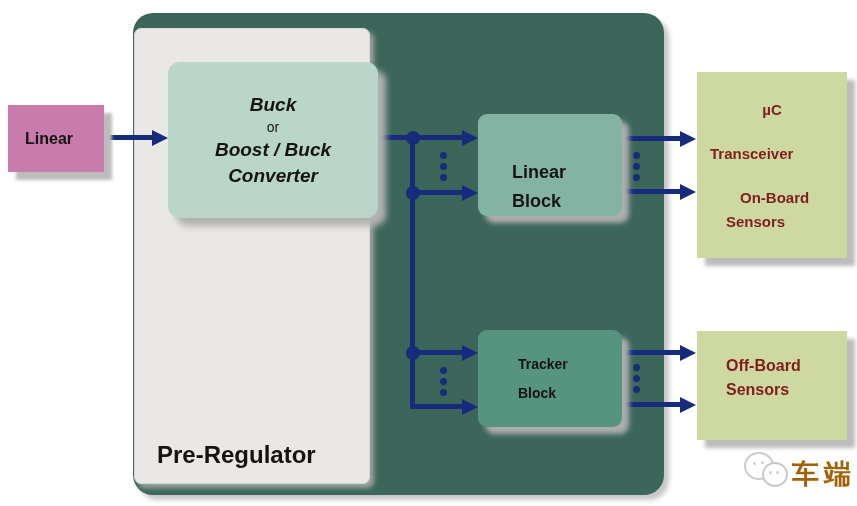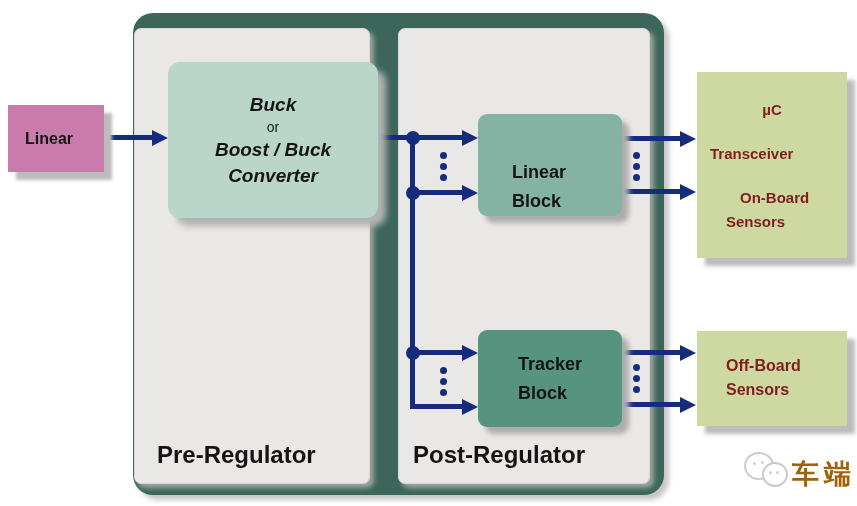--- a/index.html
+++ b/index.html
@@ -45,30 +45,30 @@
   .buck .or{font-size:14px;line-height:19px;font-weight:normal;}
 
   .linear{left:478px;top:114px;width:144px;height:102px;background:var(--teal-md);
     border-radius:9px;box-shadow:7px 7px 5px #adadad;
     display:flex;flex-direction:column;justify-content:flex-end;padding-left:34px;box-sizing:border-box;}
   .linear .l{font-size:18px;line-height:29px;}
 
   .tracker{left:478px;top:330px;width:144px;height:97px;background:var(--teal-dk);
     border-radius:9px;box-shadow:7px 7px 5px #adadad;
     display:flex;flex-direction:column;justify-content:center;padding-left:40px;box-sizing:border-box;}
-  .tracker .l{font-size:18px;line-height:29px;}
+  .tracker .l{font-size:14px;line-height:29px;}
 
   .outbox{background:var(--yellowgreen);box-shadow:8px 8px 4px #bcbcbc;color:#7f1d1d;}
   .onboard{left:697px;top:72px;width:150px;height:186px;}
   .onboard .l{position:absolute;font-size:15px;line-height:18px;font-weight:bold;}
   .onboard .l1{top:29px;left:0;width:100%;text-align:center;}
   .onboard .l2{top:73px;left:13px;}
   .onboard .l3{top:117px;left:43px;}
   .onboard .l4{top:141px;left:29px;}
-  .offboard{left:697px;top:331px;width:150px;height:95px;text-align:right;}
+  .offboard{left:697px;top:331px;width:150px;height:109px;text-align:right;}
   .offboard .l{position:absolute;left:29px;font-size:16px;line-height:20px;font-weight:bold;}
   .offboard .l1{top:25px;}
   .offboard .l2{top:49px;}
 
   
   .hl{position:absolute;height:5px;background:var(--navy);}
   .vl{position:absolute;width:5px;background:var(--navy);}
   .ah{position:absolute;width:0;height:0;border-top:8px solid transparent;
       border-bottom:8px solid transparent;border-left:16px solid var(--navy);}
   .jdot{position:absolute;width:14px;height:14px;border-radius:50%;background:var(--navy);}
@@ -85,23 +85,20 @@
 </style>
 </head>
 <body>
 
 <div class="stage">
 
   <div class="outer"></div>
 
   <div class="panel pre">
     <div class="panel-label">Pre-Regulator</div>
-  </div>
-  <div class="panel post">
-    <div class="panel-label">Post-Regulator</div>
   </div>
 
   <div class="hl" style="left:104px;top:135px;width:49px;"></div>
   <div class="ah" style="left:152px;top:130px;"></div>
 
   <div class="hl" style="left:378px;top:135px;width:37px;"></div>
   <div class="vl" style="left:410px;top:135px;height:274px;"></div>
 
   <div class="hl" style="left:413px;top:135px;width:50px;"></div>
   <div class="ah" style="left:462px;top:130px;"></div>

